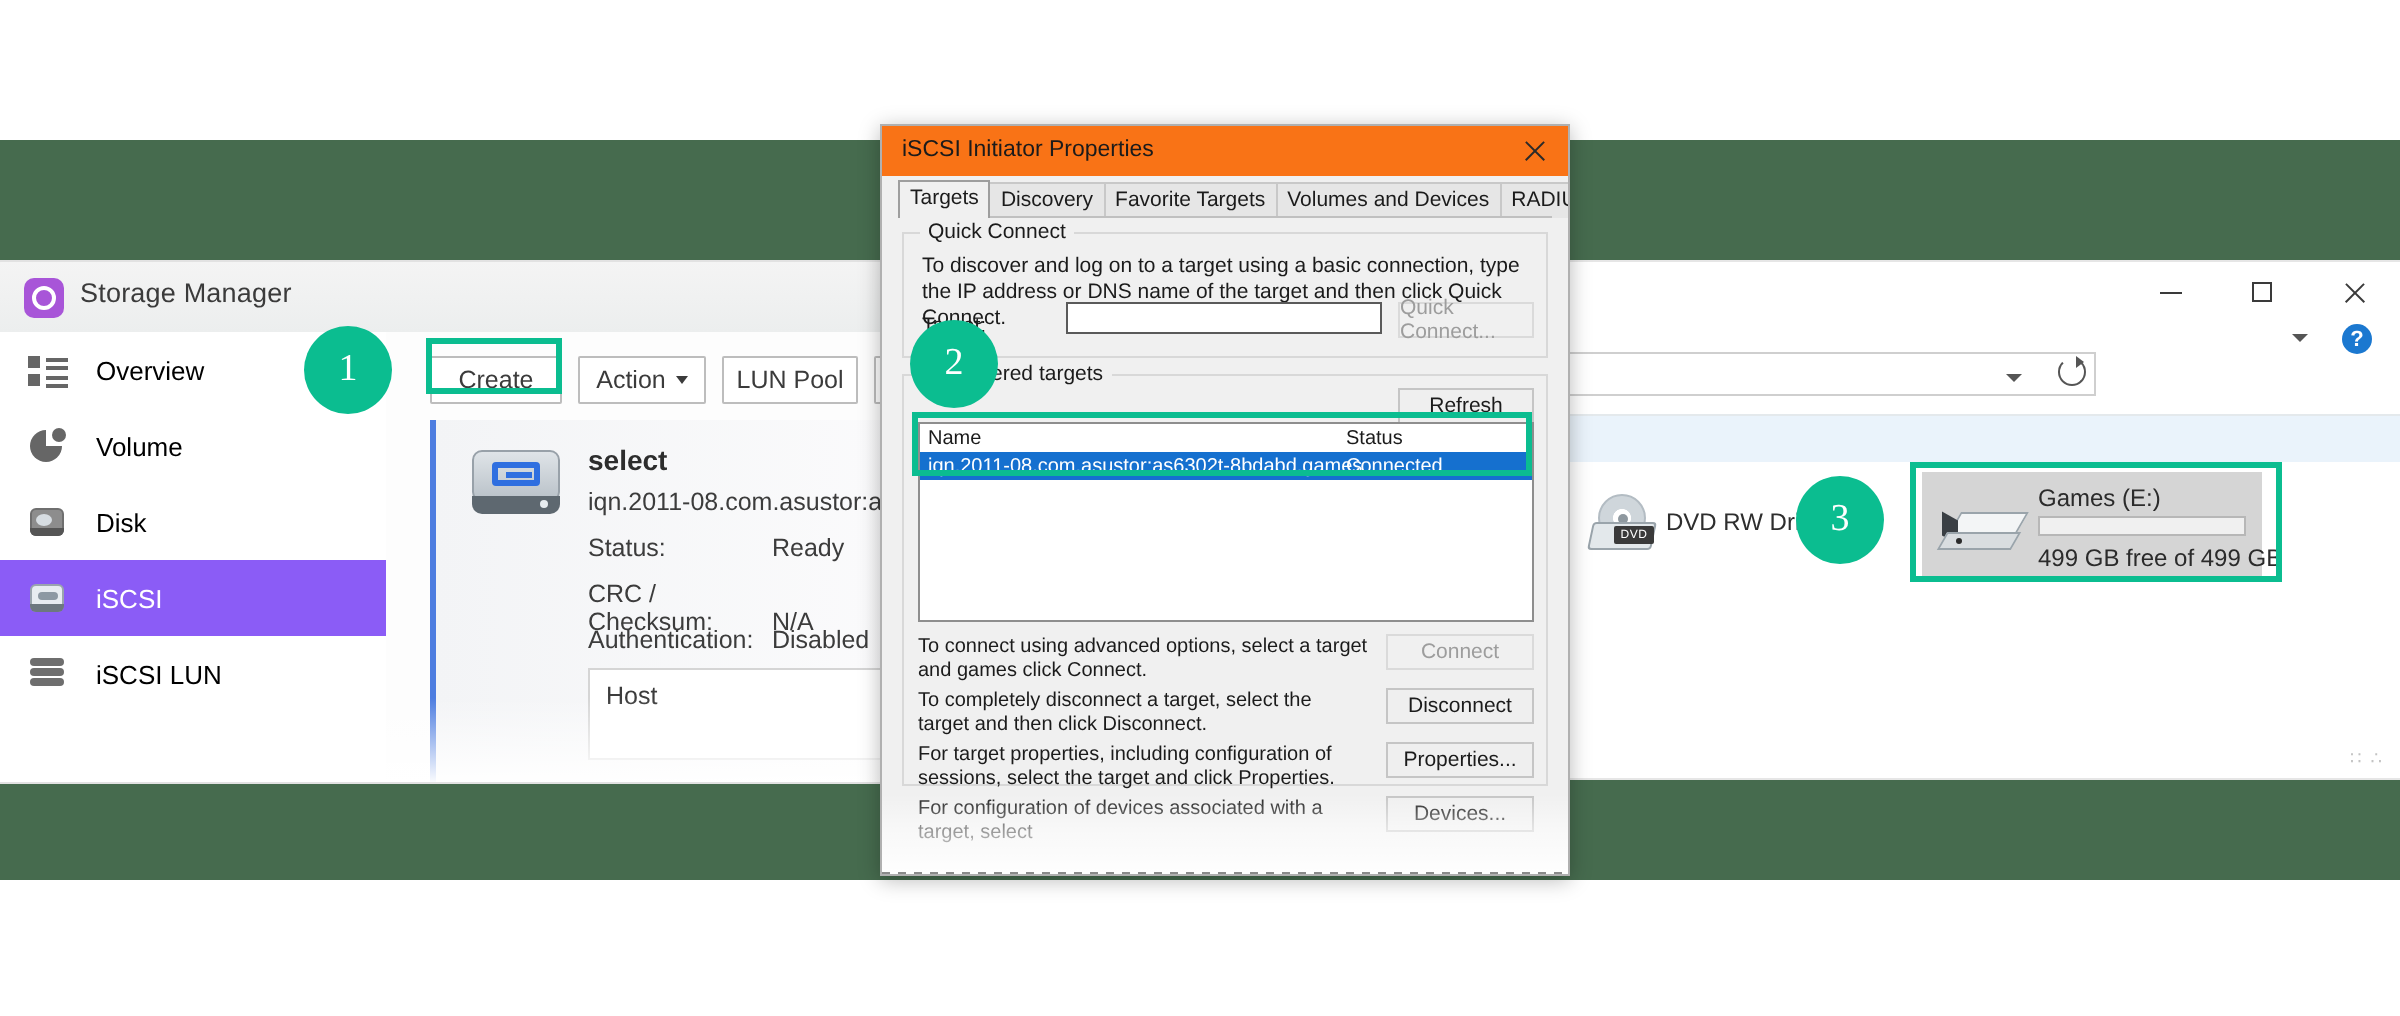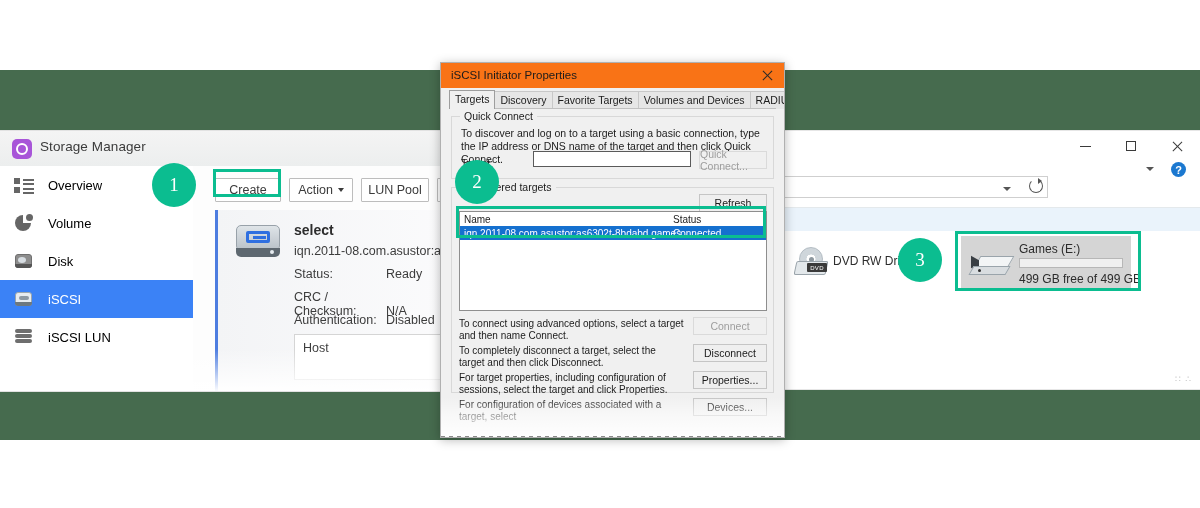--- a/index.html
+++ b/index.html
@@ -49,21 +49,21 @@
 
   
   .sm-side{
     position:absolute;left:0;top:35px;width:193px;height:192px;background:#fff;
     border-right:1px solid #ededed;
   }
   .side-item{
     position:relative;height:38px;display:flex;align-items:center;
     padding-left:14px;box-sizing:border-box;
   }
-  .side-item.active{background:#3b82f6;}
+  .side-item.active{background:#8b5cf6;}
   .side-item .lbl{font-size:13px;color:#000000;margin-left:14px;}
   .side-item.active .lbl{color:#ffffff;}
   .side-ic{width:20px;height:18px;position:relative;flex:0 0 20px;}
 
   
   .ic-overview:before{content:"";position:absolute;left:0;top:2px;width:6px;height:6px;background:#666;}
   .ic-overview:after{content:"";position:absolute;left:0;top:11px;width:6px;height:6px;background:#666;}
   .ic-ov-l1{position:absolute;left:9px;top:3px;width:11px;height:2px;background:#666;}
   .ic-ov-l2{position:absolute;left:9px;top:7px;width:11px;height:2px;background:#666;}
   .ic-ov-l3{position:absolute;left:9px;top:12px;width:11px;height:2px;background:#666;}
@@ -545,21 +545,21 @@
       <div class="list-hdr">
         <span class="c c1">Name</span>
         <span class="c c2">Status</span>
       </div>
       <div class="list-row">
         <span class="c c1">iqn.2011-08.com.asustor:as6302t-8bdabd.games</span>
         <span class="c c2">Connected</span>
       </div>
     </div>
 
-    <div class="hint" id="h1">To connect using advanced options, select a target and then name Connect.</div>
+    <div class="hint" id="h1">To connect using advanced options, select a target and games click Connect.</div>
     <div class="dbtn disabled" id="b-connect">Connect</div>
 
     <div class="hint" id="h2">To completely disconnect a target, select the target and then click Disconnect.</div>
     <div class="dbtn" id="b-disconnect">Disconnect</div>
 
     <div class="hint" id="h3">For target properties, including configuration of sessions, select the target and click Properties.</div>
     <div class="dbtn" id="b-properties">Properties...</div>
 
     <div class="hint" id="h4">For configuration of devices associated with a target, select</div>
     <div class="dbtn" id="b-devices">Devices...</div>

